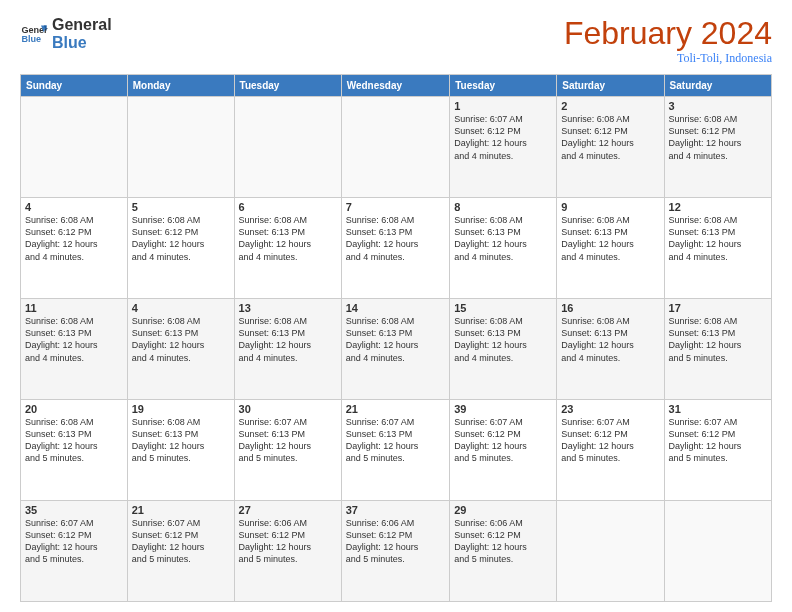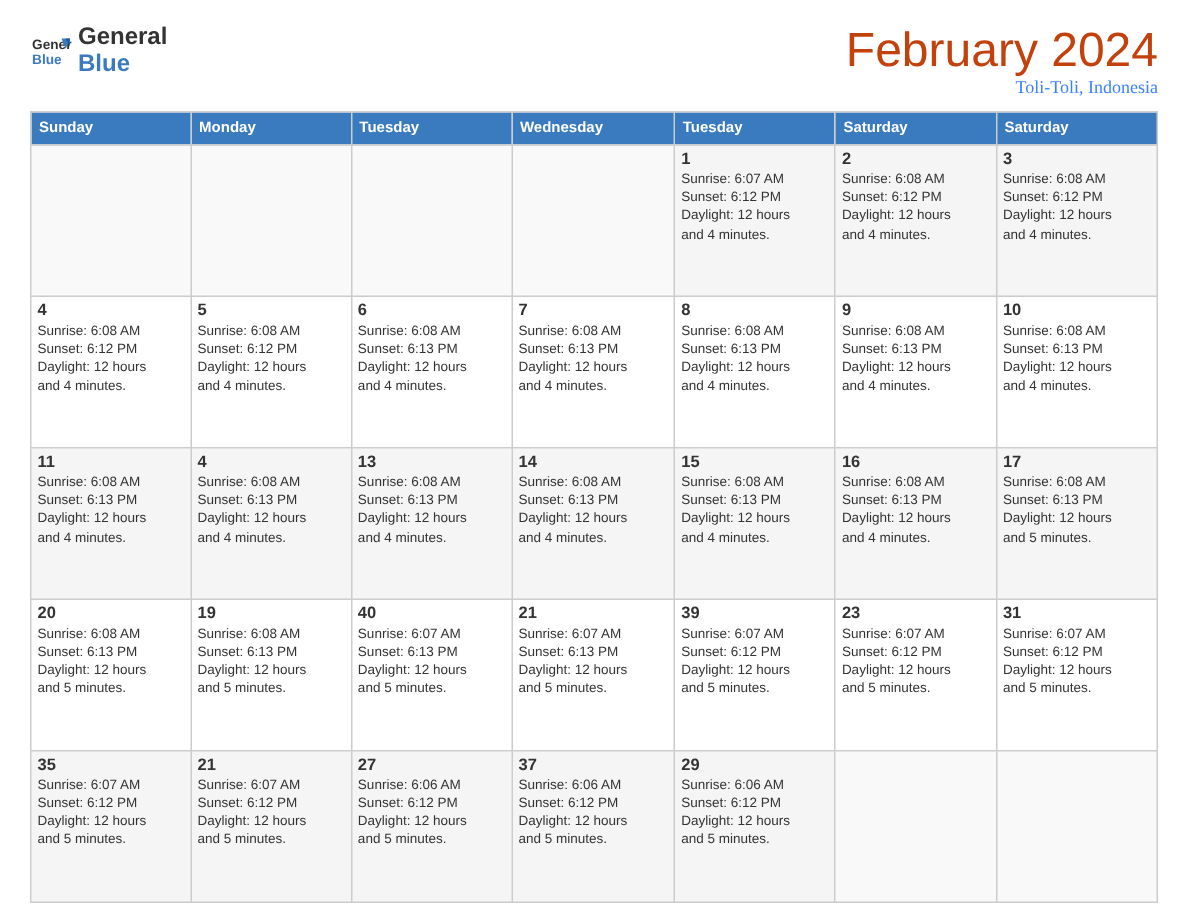--- a/index.html
+++ b/index.html
@@ -191,21 +191,21 @@
 and 4 minutes.</div>
           </td>
           <td>
             <span class="day-num">9</span>
             <div class="day-info" style="white-space: pre-line;">Sunrise: 6:08 AM
 Sunset: 6:13 PM
 Daylight: 12 hours
 and 4 minutes.</div>
           </td>
           <td>
-            <span class="day-num">10</span>
+            <span class="day-num">12</span>
             <div class="day-info" style="white-space: pre-line;">Sunrise: 6:08 AM
 Sunset: 6:13 PM
 Daylight: 12 hours
 and 4 minutes.</div>
           </td>
         </tr>
         <tr>
           <td>
             <span class="day-num">11</span>
             <div class="day-info" style="white-space: pre-line;">Sunrise: 6:08 AM
@@ -265,21 +265,21 @@
 and 5 minutes.</div>
           </td>
           <td>
             <span class="day-num">19</span>
             <div class="day-info" style="white-space: pre-line;">Sunrise: 6:08 AM
 Sunset: 6:13 PM
 Daylight: 12 hours
 and 5 minutes.</div>
           </td>
           <td>
-            <span class="day-num">40</span>
+            <span class="day-num">30</span>
             <div class="day-info" style="white-space: pre-line;">Sunrise: 6:07 AM
 Sunset: 6:13 PM
 Daylight: 12 hours
 and 5 minutes.</div>
           </td>
           <td>
             <span class="day-num">21</span>
             <div class="day-info" style="white-space: pre-line;">Sunrise: 6:07 AM
 Sunset: 6:13 PM
 Daylight: 12 hours

